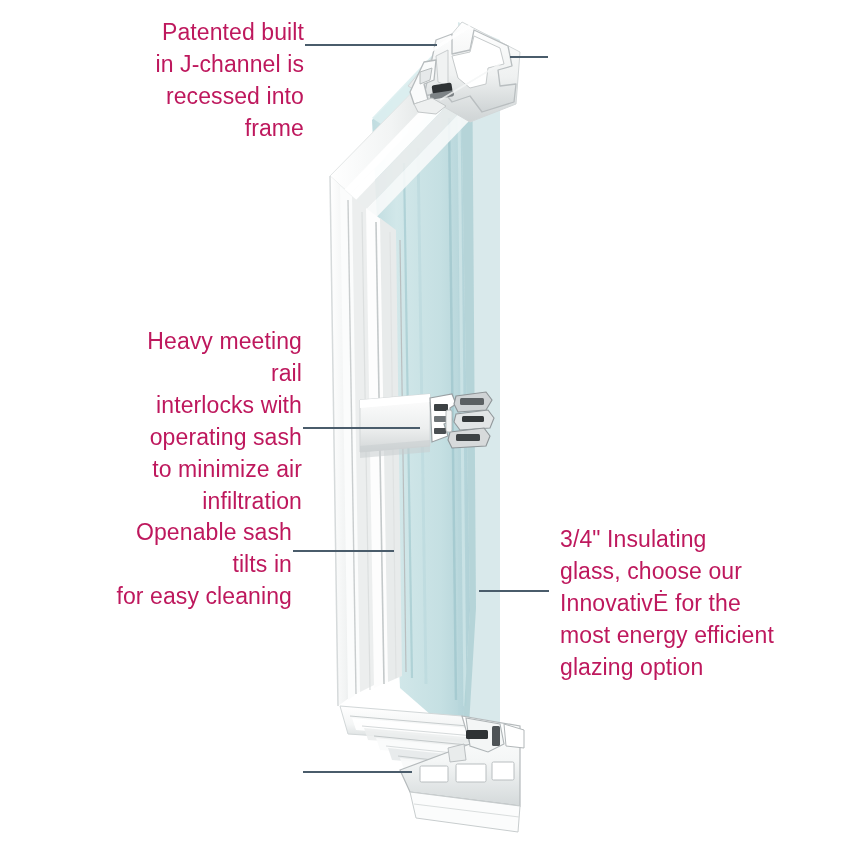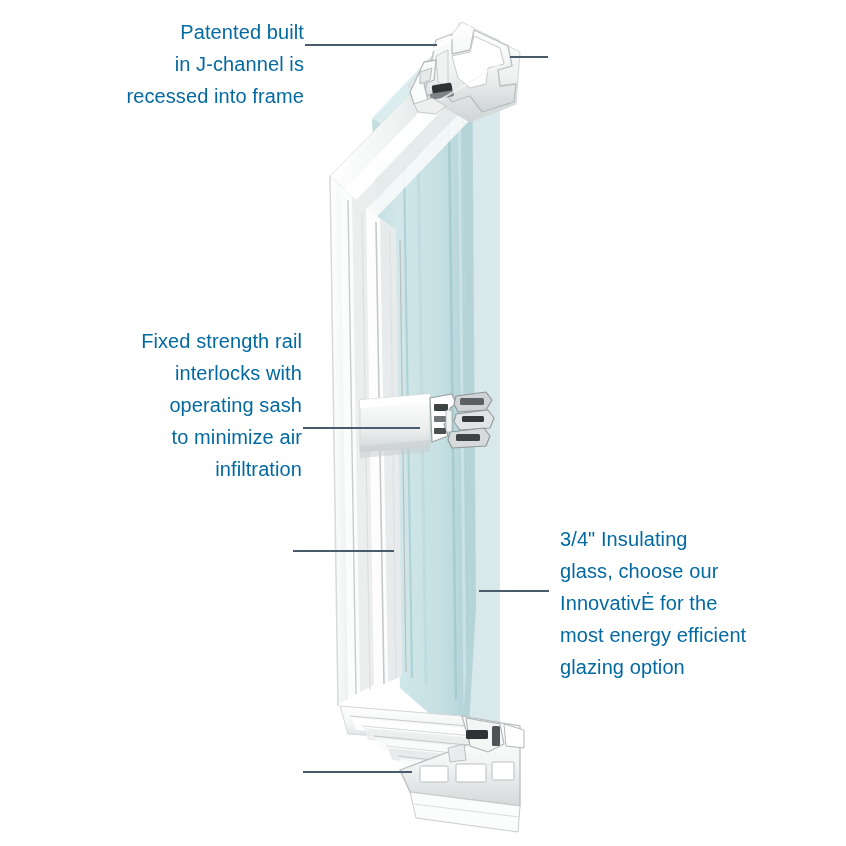--- a/index.html
+++ b/index.html
@@ -9,22 +9,22 @@
     background:#ffffff;
     font-family:"Liberation Sans","DejaVu Sans",sans-serif;
     overflow:hidden;
     position:relative;
   }
   #stage{position:absolute;inset:0;width:846px;height:846px;}
   #art{position:absolute;inset:0;width:846px;height:846px;}
 
   .callout{
     position:absolute;
-    color:#0369a1;
-    font-size:20px;
+    color:#be185d;
+    font-size:23px;
     line-height:32px;
     letter-spacing:.1px;
     white-space:pre-line;
   }
   .callout.right-align{text-align:right;}
   .callout.left-align{text-align:left;}
 
   #c-jchannel{left:108px;  top:16px;  width:196px; }
   #c-vinyl{   left:559px;  top:26px;  width:250px; }
   #c-rail{    left:128px;  top:325px; width:174px; }
@@ -198,26 +198,28 @@
       <line x1="549" y1="591" x2="479" y2="591"></line>
       <line x1="303" y1="772" x2="412" y2="772"></line>
     </g>
   </svg>
 
   <div class="callout right-align" id="c-jchannel">Patented built
 in J-channel is
 recessed into frame</div>
 
 
-  <div class="callout right-align" id="c-rail">Fixed strength rail
+  <div class="callout right-align" id="c-rail">Heavy meeting rail
 interlocks with
 operating sash
 to minimize air
 infiltration</div>
 
+  <div class="callout right-align" id="c-tilt">Openable sash tilts in
+for easy cleaning</div>
 
   <div class="callout left-align" id="c-glass">3/4" Insulating
 glass, choose our
 InnovativĖ  for the
 most energy efficient
 glazing option</div>
 
 
 </div>
 

